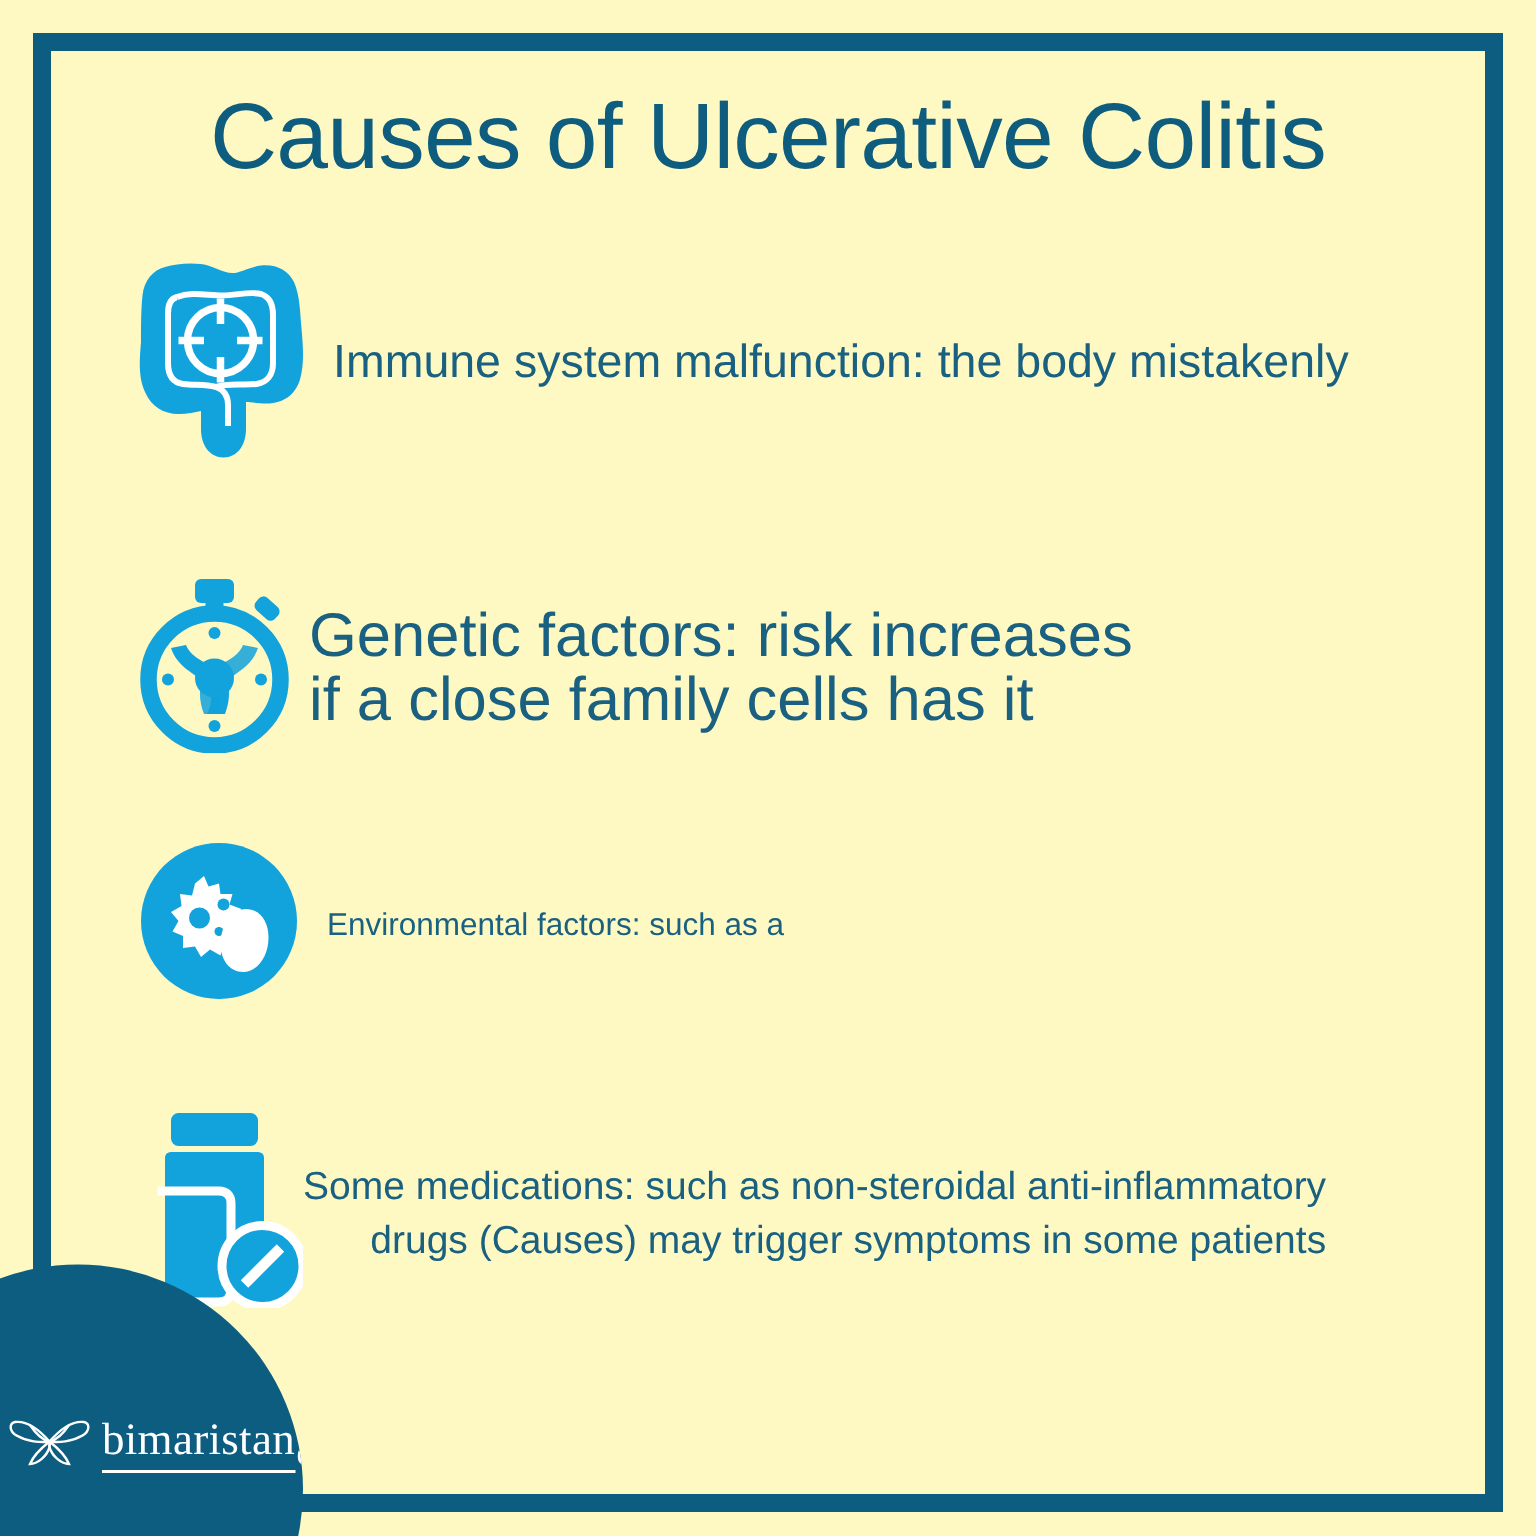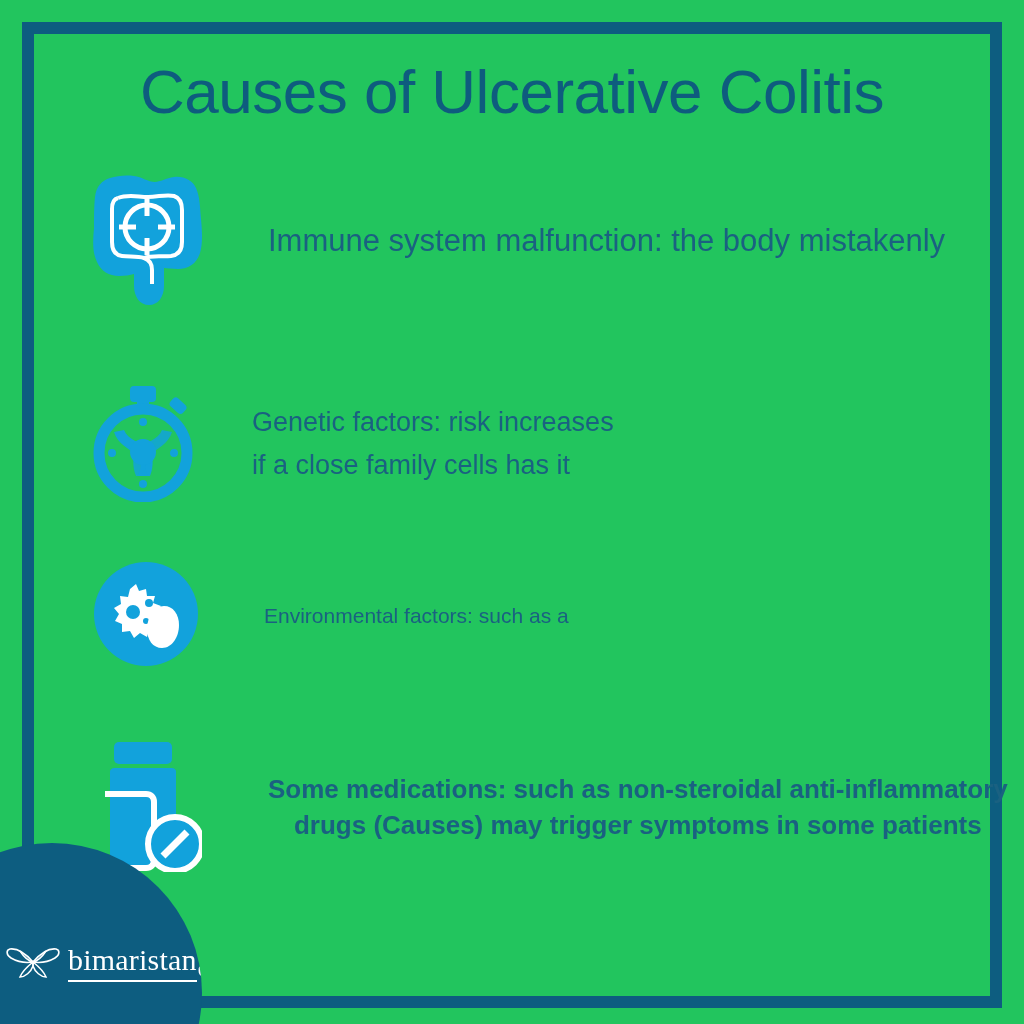--- a/index.html
+++ b/index.html
@@ -13,21 +13,21 @@
     overflow: hidden;
     font-family: "Liberation Sans", sans-serif;
     position: relative;
   }
 
   #infographic {
     position: absolute;
     left: 0; top: 0;
     width: 1024px;
     height: 1024px;
-    background: #22c55e;
+    background: #fef9c3;
   }
 
   
   #frame {
     position: absolute;
     left: 22px;
     top: 22px;
     width: 980px;
     height: 986px;
     border: 12px solid #0d5d80;
@@ -49,21 +49,20 @@
     font-weight: 400;
     font-family: "Liberation Sans", sans-serif;
     white-space: nowrap;
   }
 
   
   .row {
     position: absolute;
     display: flex;
     align-items: center;
-    gap: 46px;
   }
   .row .icon-wrap {
     flex: 0 0 auto;
     display: block;
   }
   .row .text {
     color: #1a6181;
     font-family: "Liberation Sans", sans-serif;
     font-weight: 400;
   }
@@ -74,43 +73,42 @@
   #row-immune .text {
     font-size: 31px;
     line-height: 41px;
     margin-left: 16px;
     text-align: center;
   }
 
   
   #row-genetic { left: 92px; top: 382px; width: 900px; }
   #row-genetic .text {
-    font-size: 27px;
+    font-size: 41px;
     line-height: 43px;
     margin-left: 2px;
     text-align: left;
   }
 
   
   #row-environment { left: 92px; top: 560px; width: 900px; }
   #row-environment .text {
     font-size: 21px;
     line-height: 46px;
     margin-left: 18px;
     text-align: left;
   }
 
   
   #row-medication { left: 96px; top: 738px; width: 900px; }
   #row-medication .text {
     font-size: 26px;
     line-height: 36px;
-    margin-left: 20px;
-    text-align: center;
-    font-weight: bold;
+    margin-left: 0;
+    text-align: right;
   }
 
   
   #logo-badge {
     position: absolute;
     left: -98px;
     top: 843px;
     width: 300px;
     height: 300px;
     border-radius: 50%;

